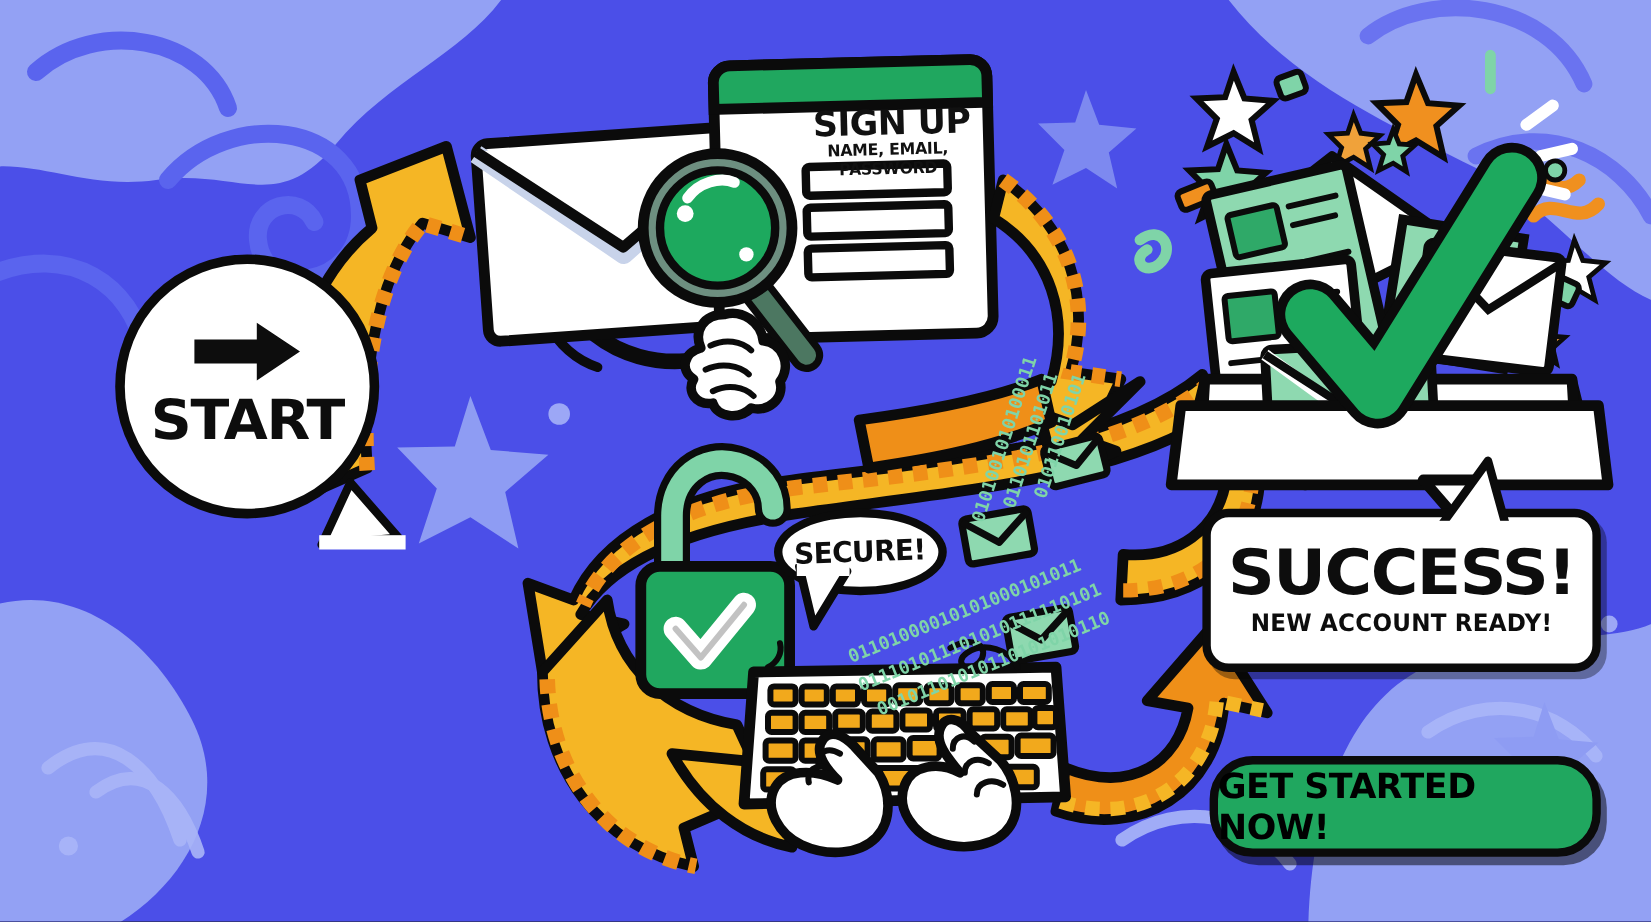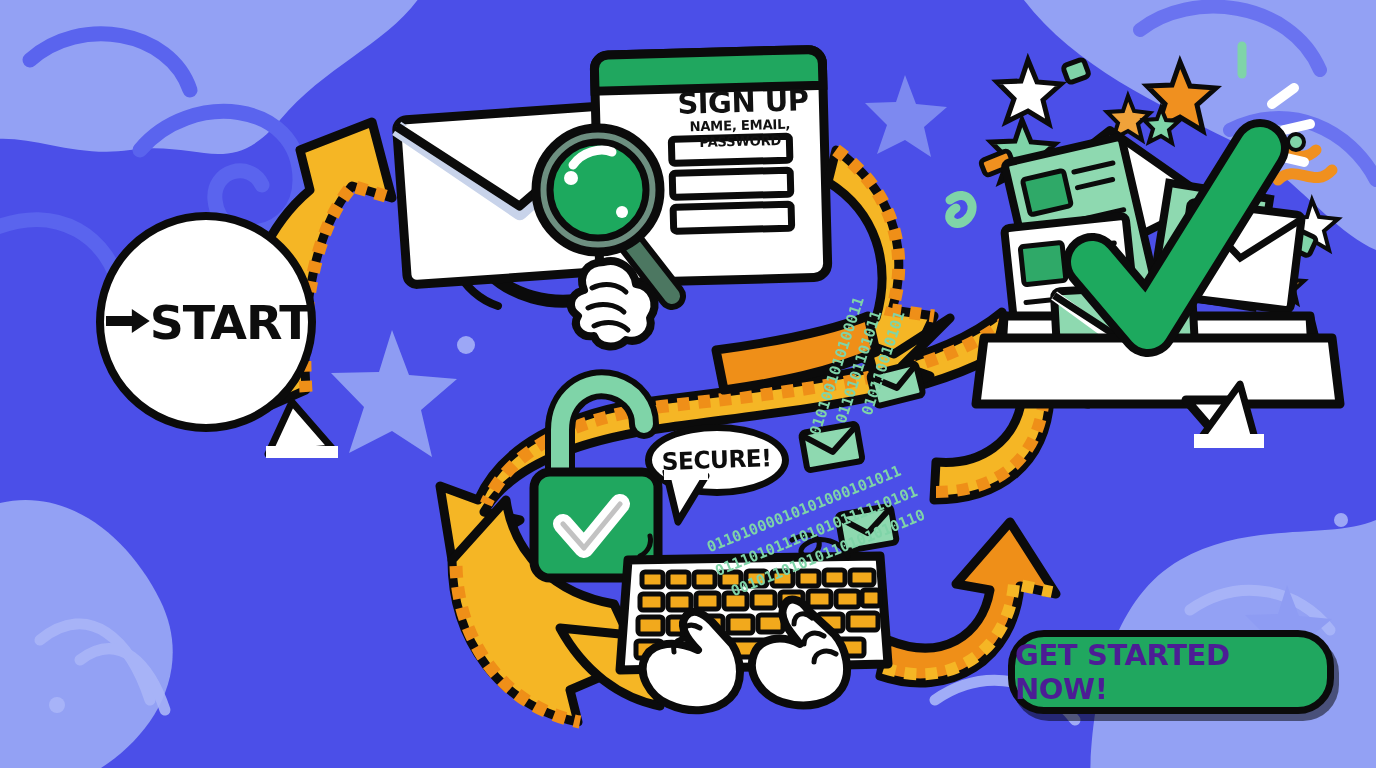--- a/index.html
+++ b/index.html
@@ -50,40 +50,40 @@
   }
   #secure-text{
     font-family:"DejaVu Sans", sans-serif;font-weight:700;font-size:24px;
     color:#0d0d0d;letter-spacing:-.5px;transform:scaleX(.97) rotate(-2deg);
   }
 
   
   #start-badge{
     position:absolute;left:96px;top:212px;width:204px;height:204px;border-radius:50%;
     background:#ffffff;border:8px solid #0b0b0b;
-    display:flex;flex-direction:row;align-items:center;justify-content:center;
+    display:flex;flex-direction:column;align-items:center;justify-content:center;
     z-index:6;
   }
   #start-label{
     font-family:"DejaVu Sans", sans-serif;font-weight:700;font-size:46px;
     color:#0d0d0d;letter-spacing:-1px;margin-top:2px;transform:scaleX(1.03);
   }
   #start-arrow{width:96px;height:52px;margin-bottom:2px;}
 
   
   #cta-button{
     position:absolute;left:1008px;top:630px;width:312px;height:70px;
     border-radius:36px;background:#20a75f;border:7px solid #0b0b0b;
     display:flex;align-items:center;justify-content:center;
     box-shadow:5px 7px 0 rgba(0,0,0,.5);
     cursor:pointer;z-index:7;
   }
   #cta-label{
     font-family:"DejaVu Sans", sans-serif;font-weight:700;font-size:29px;
-    color:#4c1d95;letter-spacing:-.4px;transform:scaleX(1.0);
+    color:#000000;letter-spacing:-.4px;transform:scaleX(1.0);
   }
 
   
   #signup-title{
     position:absolute;left:668px;top:85px;width:150px;text-align:center;
     font-family:"DejaVu Sans", sans-serif;font-weight:700;font-size:29px;
     color:#111;letter-spacing:-.5px;transform:rotate(-1.5deg);z-index:6;
   }
   #signup-sub{
     position:absolute;left:650px;top:117px;width:180px;text-align:center;
@@ -416,20 +416,24 @@
   </svg>
 
   <div class="callout" id="secure-bubble">
     <div id="secure-text">SECURE!</div>
   </div>
   <svg style="position:absolute;left:660px;top:470px;width:60px;height:60px;z-index:4;" viewBox="0 0 60 60">
     <path d="M6,2 L46,6 L18,52 Z" fill="#ffffff" stroke="#0b0b0b" stroke-width="7" stroke-linejoin="round"></path>
     <rect x="4" y="0" width="44" height="10" fill="#ffffff"></rect>
   </svg>
 
+  <div class="callout" id="success-bubble">
+    <div id="success-head">SUCCESS!</div>
+    <div id="success-sub">NEW ACCOUNT READY!</div>
+  </div>
   <svg style="position:absolute;left:1180px;top:380px;width:90px;height:70px;z-index:5;" viewBox="0 0 90 70">
     <path d="M60,4 L18,62 L76,62 Z" fill="#ffffff" stroke="#0b0b0b" stroke-width="7" stroke-linejoin="round"></path>
     <rect x="14" y="54" width="70" height="14" fill="#ffffff"></rect>
   </svg>
 
   <div id="cta-button">
     <div id="cta-label">GET STARTED NOW!</div>
   </div>
 
 </div>

